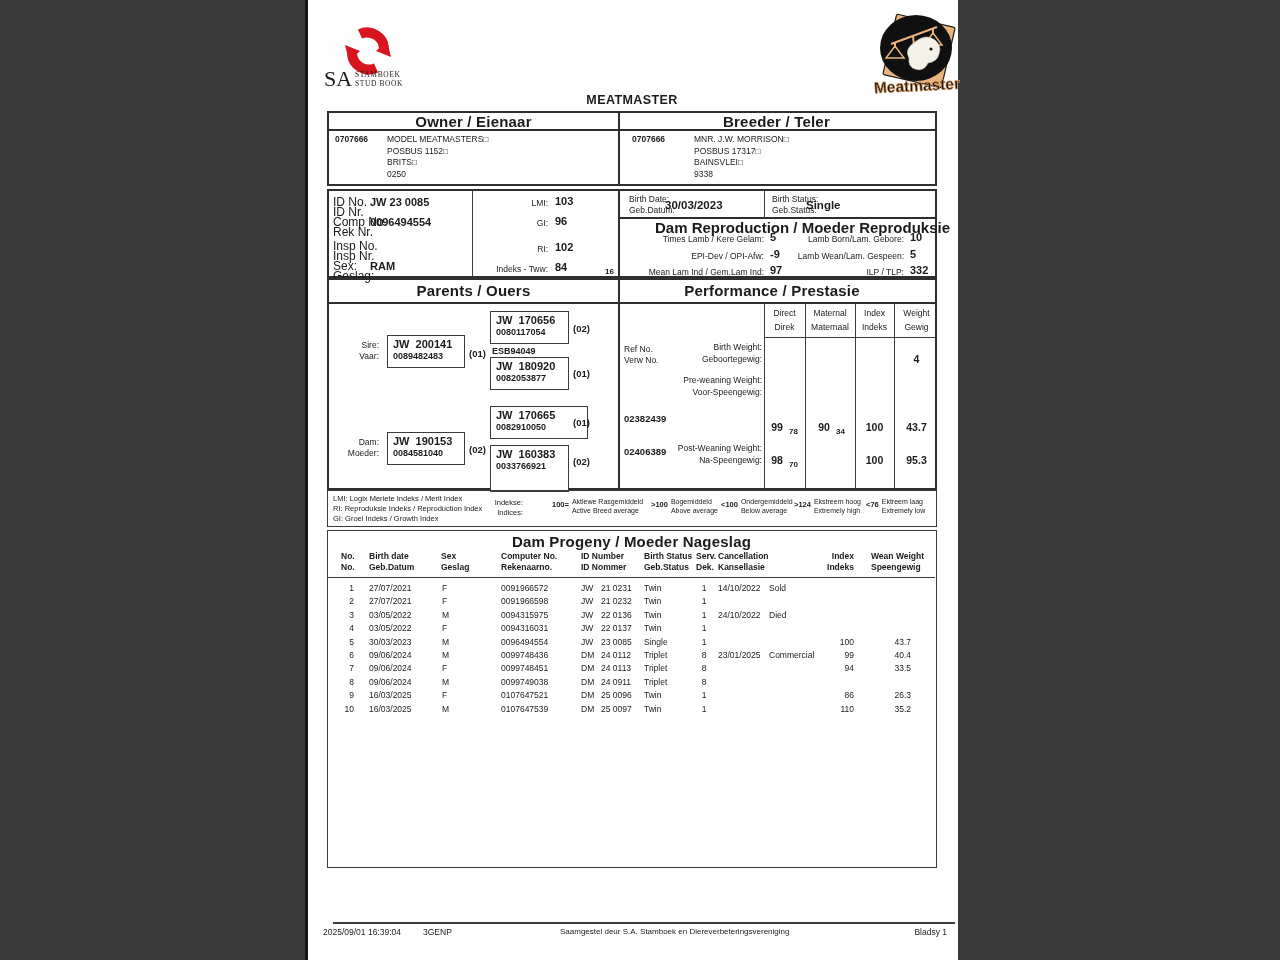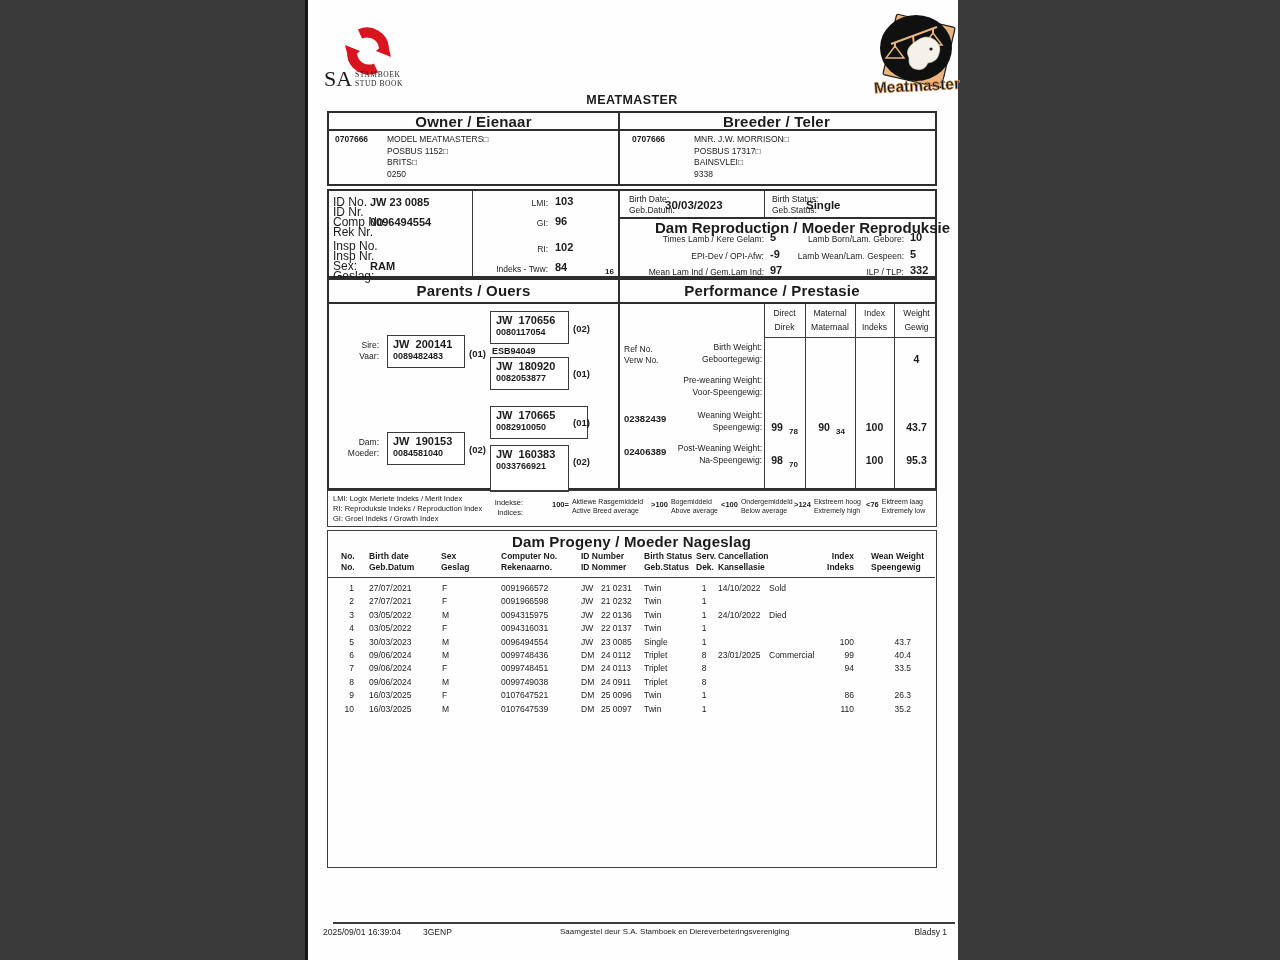--- a/index.html
+++ b/index.html
@@ -325,21 +325,20 @@
             <div class="pfv pf-direct"></div>
             <div class="pfsub pf-dsub"></div>
             <div class="pfv pf-maternal"></div>
             <div class="pfsub pf-msub"></div>
             <div class="pfv pf-index"></div>
             <div class="pfv pf-weight"></div>
           </div>
 
           <div class="perf-row">
             <div class="pf-ref">02382439</div>
-            <div class="pf-lbl"><span>Weaning Weight:</span><br><span>Speengewig:</span></div>
             <div class="pfv pf-direct">99</div>
             <div class="pfsub pf-dsub">78</div>
             <div class="pfv pf-maternal">90</div>
             <div class="pfsub pf-msub">34</div>
             <div class="pfv pf-index">100</div>
             <div class="pfv pf-weight">43.7</div>
           </div>
 
           <div class="perf-row">
             <div class="pf-ref">02406389</div>

